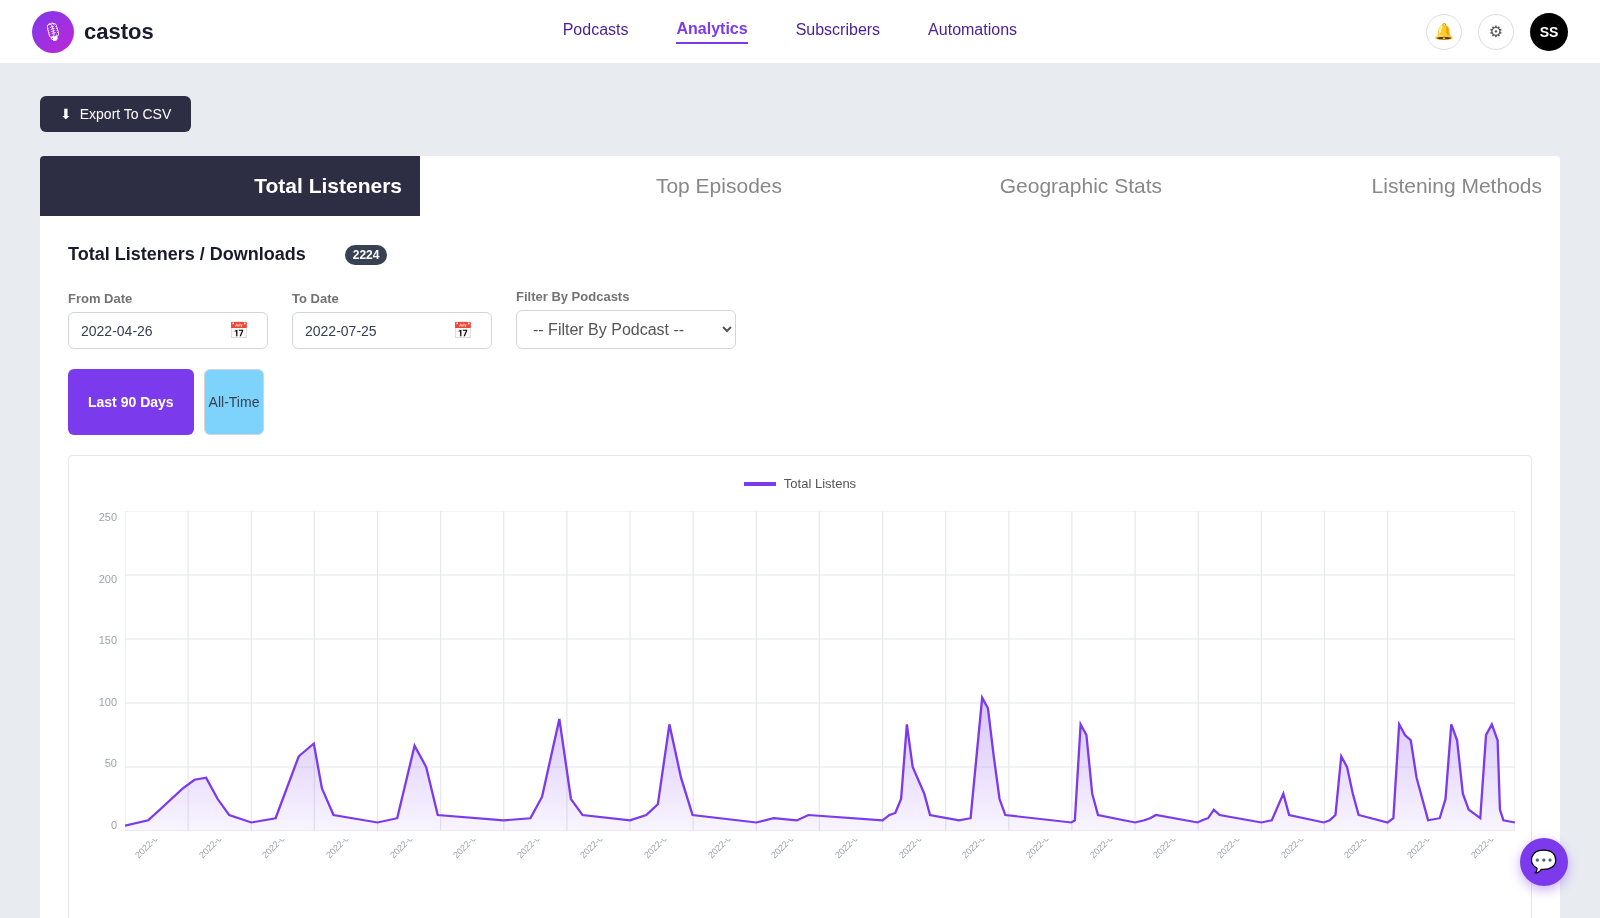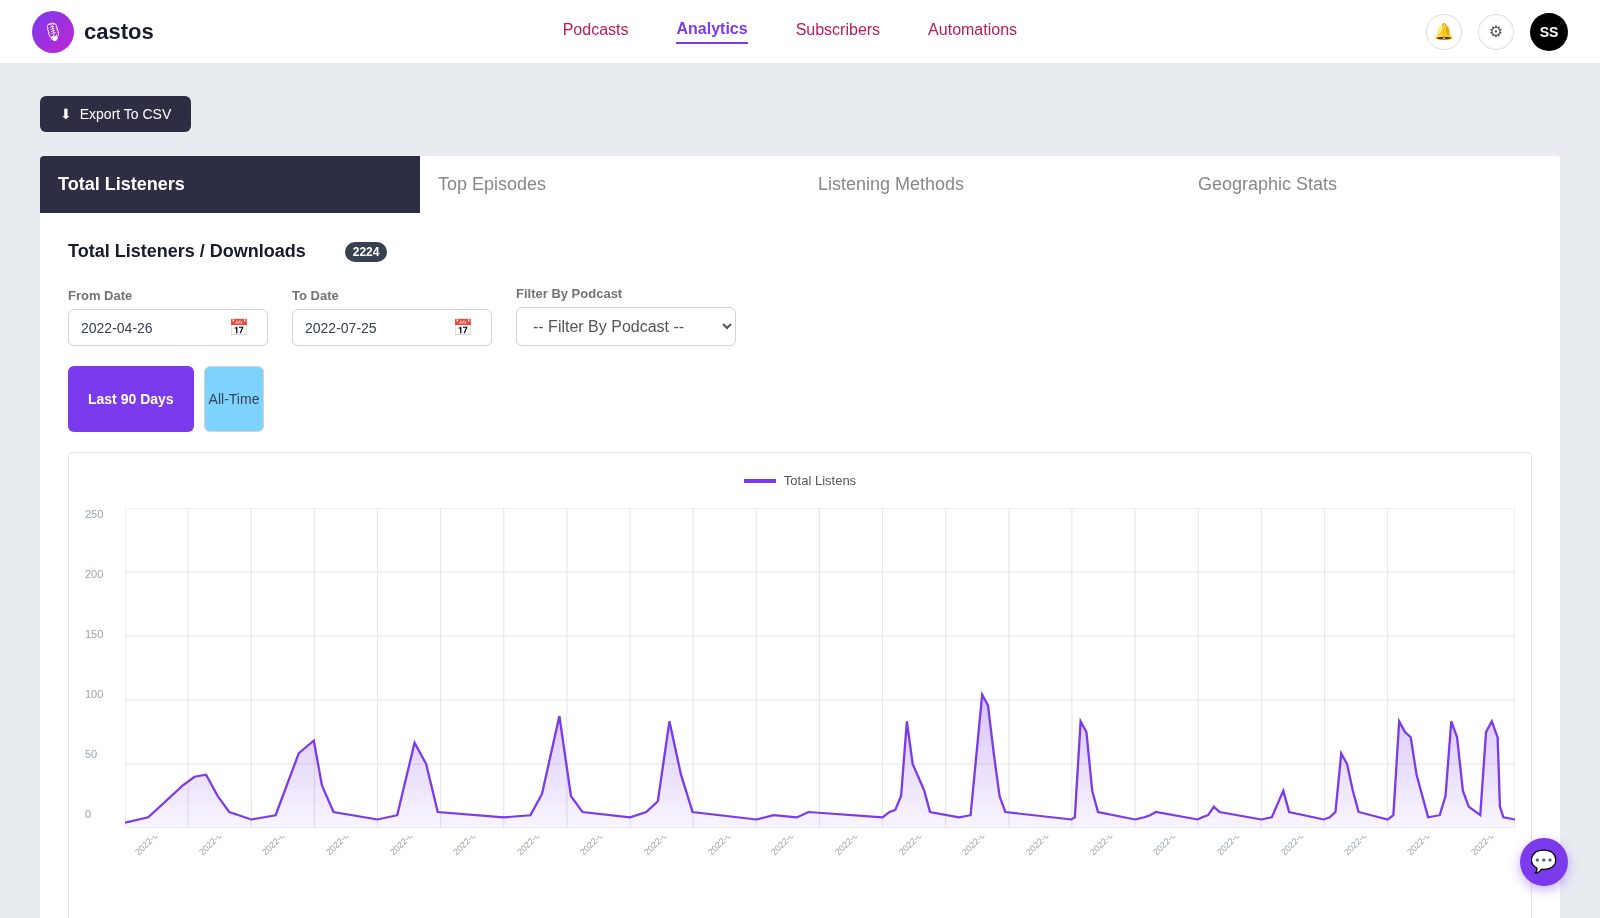--- a/index.html
+++ b/index.html
@@ -31,21 +31,21 @@
       display: flex; align-items: center; justify-content: center;
       color: white; font-size: 18px;
     }
     .logo-text {
       font-size: 22px; font-weight: 700; color: #1a1a2e;
     }
     .header-nav {
       display: flex; gap: 48px; align-items: center;
     }
     .nav-item {
-      font-size: 16px; color: #be185d; text-decoration: none; cursor: pointer;
+      font-size: 16px; color: #4c1d95; text-decoration: none; cursor: pointer;
       padding-bottom: 4px;
     }
     .nav-item.active {
       color: #7c3aed; font-weight: 600;
       border-bottom: 2px solid #7c3aed;
     }
     .header-actions {
       display: flex; align-items: center; gap: 16px;
     }
     .icon-btn {
@@ -73,22 +73,22 @@
       border: none; padding: 10px 20px; border-radius: 6px;
       font-size: 14px; cursor: pointer; margin-bottom: 24px;
     }
 
     
     .tabs {
       display: flex; background: #fff; border-radius: 4px 4px 0 0;
       overflow: hidden;
     }
     .tab {
-      flex: 1; padding: 18px; text-align: left;
-      font-size: 18px; color: #888; cursor: pointer;
+      flex: 1; padding: 18px; text-align: right;
+      font-size: 21px; color: #888; cursor: pointer;
       background: #fff;
     }
     .tab.active {
       background: #2d2d44; color: white; font-weight: 600;
     }
 
     
     .card {
       background: #fff;
       border-radius: 0 0 8px 8px;
@@ -172,24 +172,24 @@
     }
     .legend-label { font-size: 13px; color: #555; }
 
     .chart-wrapper {
       position: relative;
       height: 320px;
     }
 
     
     .y-axis {
-      position: absolute; left: 0; top: 0; bottom: 8px;
+      position: absolute; left: 0; top: 0; bottom: 0;
       width: 40px;
       display: flex; flex-direction: column; justify-content: space-between;
-      align-items: flex-start; padding-right: 8px;
+      align-items: flex-end; padding-right: 8px;
     }
     .y-label {
       font-size: 11px; color: #9ca3af;
     }
 
     
     .chart-svg-wrapper {
       position: absolute; left: 40px; right: 0; top: 0; bottom: 0;
     }
     .chart-svg-wrapper svg {
@@ -244,22 +244,22 @@
 
   <button class="export-btn">
     <span>⬇</span>
     <span>Export To CSV</span>
   </button>
 
   
   <div class="tabs">
     <div class="tab active">Total Listeners</div>
     <div class="tab">Top Episodes</div>
+    <div class="tab">Geographic Stats</div>
     <div class="tab">Listening Methods</div>
-    <div class="tab">Geographic Stats</div>
   </div>
 
   
   <div class="card">
 
     <div class="card-title">
       <span>Total Listeners / Downloads</span>
       <span class="count-badge">2224</span>
     </div>
 
@@ -274,21 +274,21 @@
 
       <div class="filter-group">
         <label class="filter-label">To Date</label>
         <div class="date-input-wrapper">
           <input type="text" value="2022-07-25" style="">
           <span class="cal-icon">📅</span>
         </div>
       </div>
 
       <div class="filter-group">
-        <label class="filter-label">Filter By Podcast</label>
+        <label class="filter-label">Filter By Podcasts</label>
         <select class="filter-select">
           <option>-- Filter By Podcast --</option>
         </select>
       </div>
     </div>
 
     <div class="quick-filters">
       <button class="btn-primary">Last 90 Days</button>
       <button class="btn-secondary">All-Time</button>
     </div>

